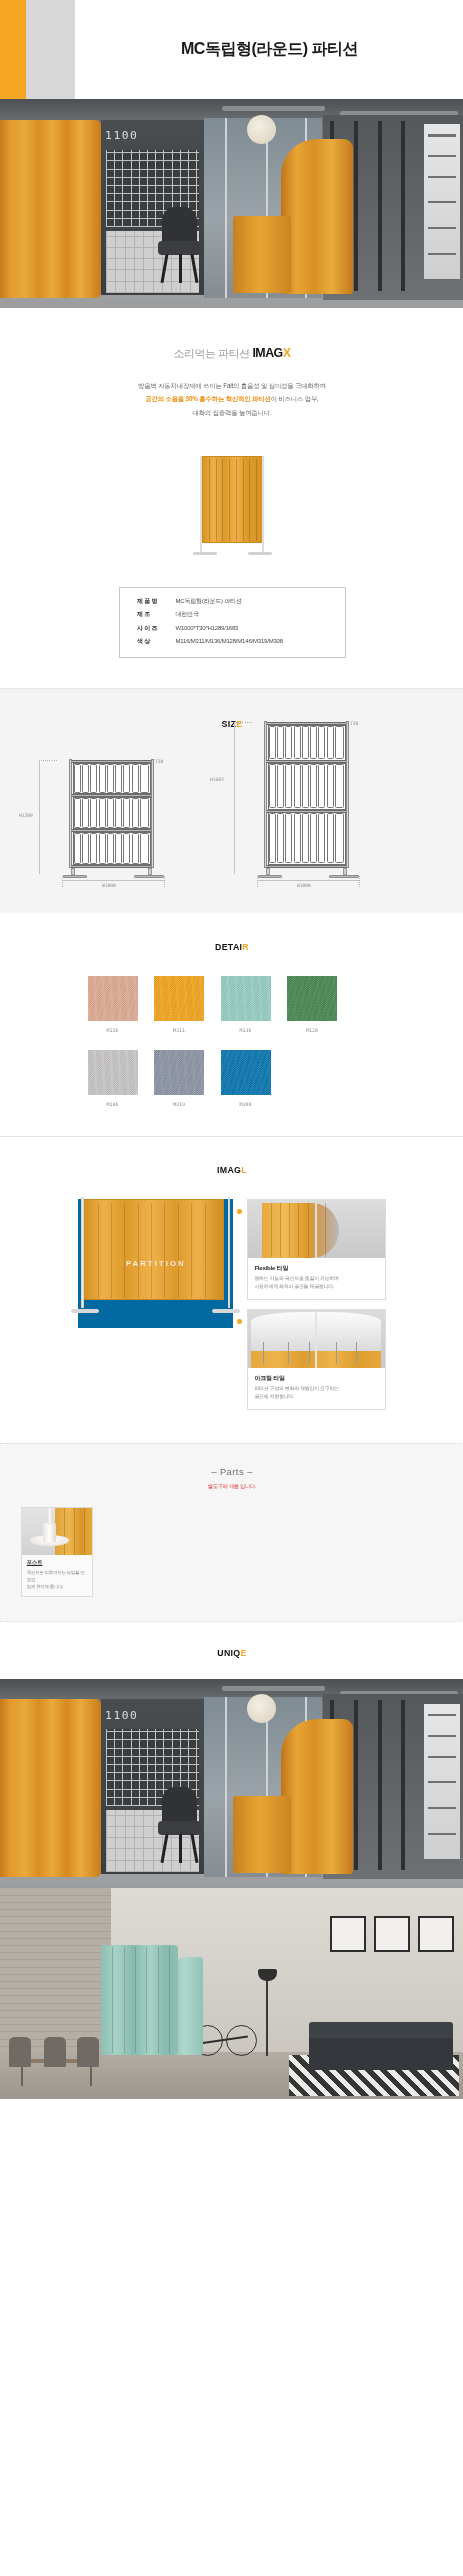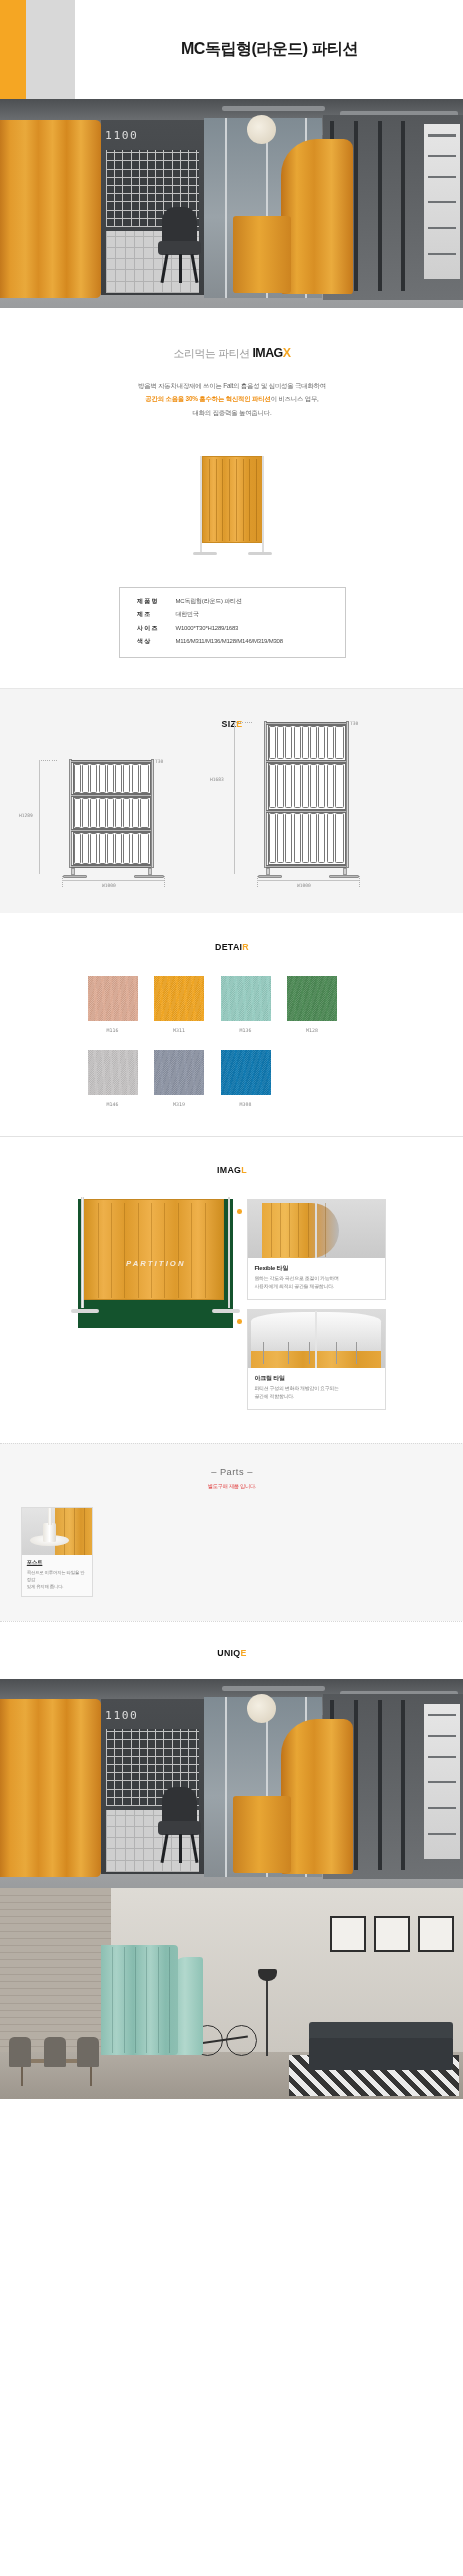--- a/index.html
+++ b/index.html
@@ -131,21 +131,21 @@
   .sw .chip::after { content:""; position:absolute; inset:0;
      background:
       repeating-linear-gradient(37deg, rgba(255,255,255,.10) 0 0.5px, transparent 0.5px 1.5px),
       repeating-linear-gradient(-41deg, rgba(0,0,0,.07) 0 0.5px, transparent 0.5px 1.5px); }
   .sw .nm { text-align:center; font-size:4.9px; color:#8a8a8a; margin-top:6.2px;
      font-family:"DejaVu Sans Mono",monospace; }
 
   
   .detail-sec { background:#fff; padding:28px 0 24px; border-top:0.5px solid #e2e2e2; }
   .detail-row { display:flex; justify-content:center; gap:13.4px; margin-top:24px; align-items:flex-start; }
-  .detail-left { position:relative; width:155px; height:129px; background:#14532d;font-style:italic; }
+  .detail-left { position:relative; width:155px; height:129px; background:#0369a1; }
   .detail-left .lpanel { position:absolute; left:5.2px; top:0; width:141px; height:101px;
      background:linear-gradient(90deg,#d2901f 0%,#eeb04a 14%,#dd9a2c 30%,#efb14b 48%,#dd9a2c 66%,#efb14b 82%,#cf8d1f 100%);
      border:0.5px solid #c58722; }
   .detail-left .lpanel .seam { position:absolute; top:3.1px; width:0.5px; height:95px; background:rgba(150,95,12,.35); }
   .detail-left .ptxt { position:absolute; left:0; right:0; top:60px; text-align:center;
      font-size:7.7px; letter-spacing:2.1px; color:#f6eadb; font-weight:bold; }
   .detail-left .lpost { position:absolute; top:-2.1px; width:2.6px; height:111px;
      background:linear-gradient(90deg,#c4c4c4,#f0f0f0,#c4c4c4); }
   .detail-left .lpost.a { left:3.1px; } .detail-left .lpost.b { right:3.1px; }
   .detail-left .lfoot { position:absolute; bottom:15.5px; width:28px; height:3.6px; background:#d8d8d8; border-radius:2.1px; }

